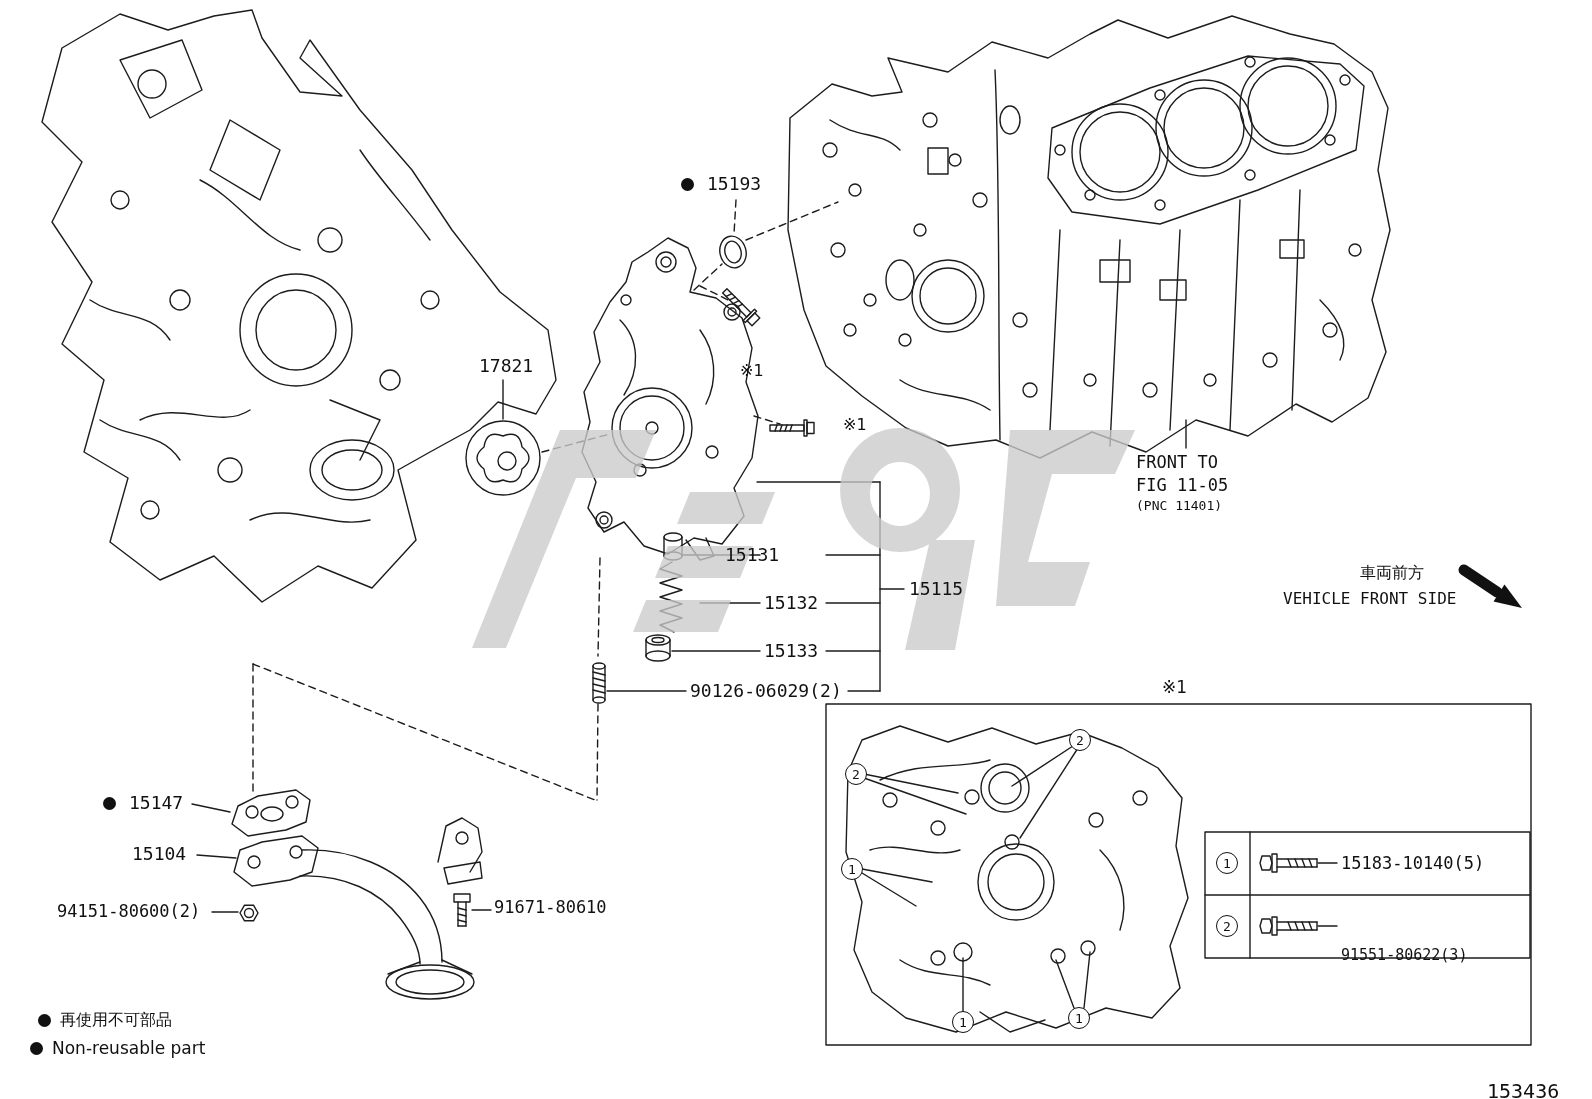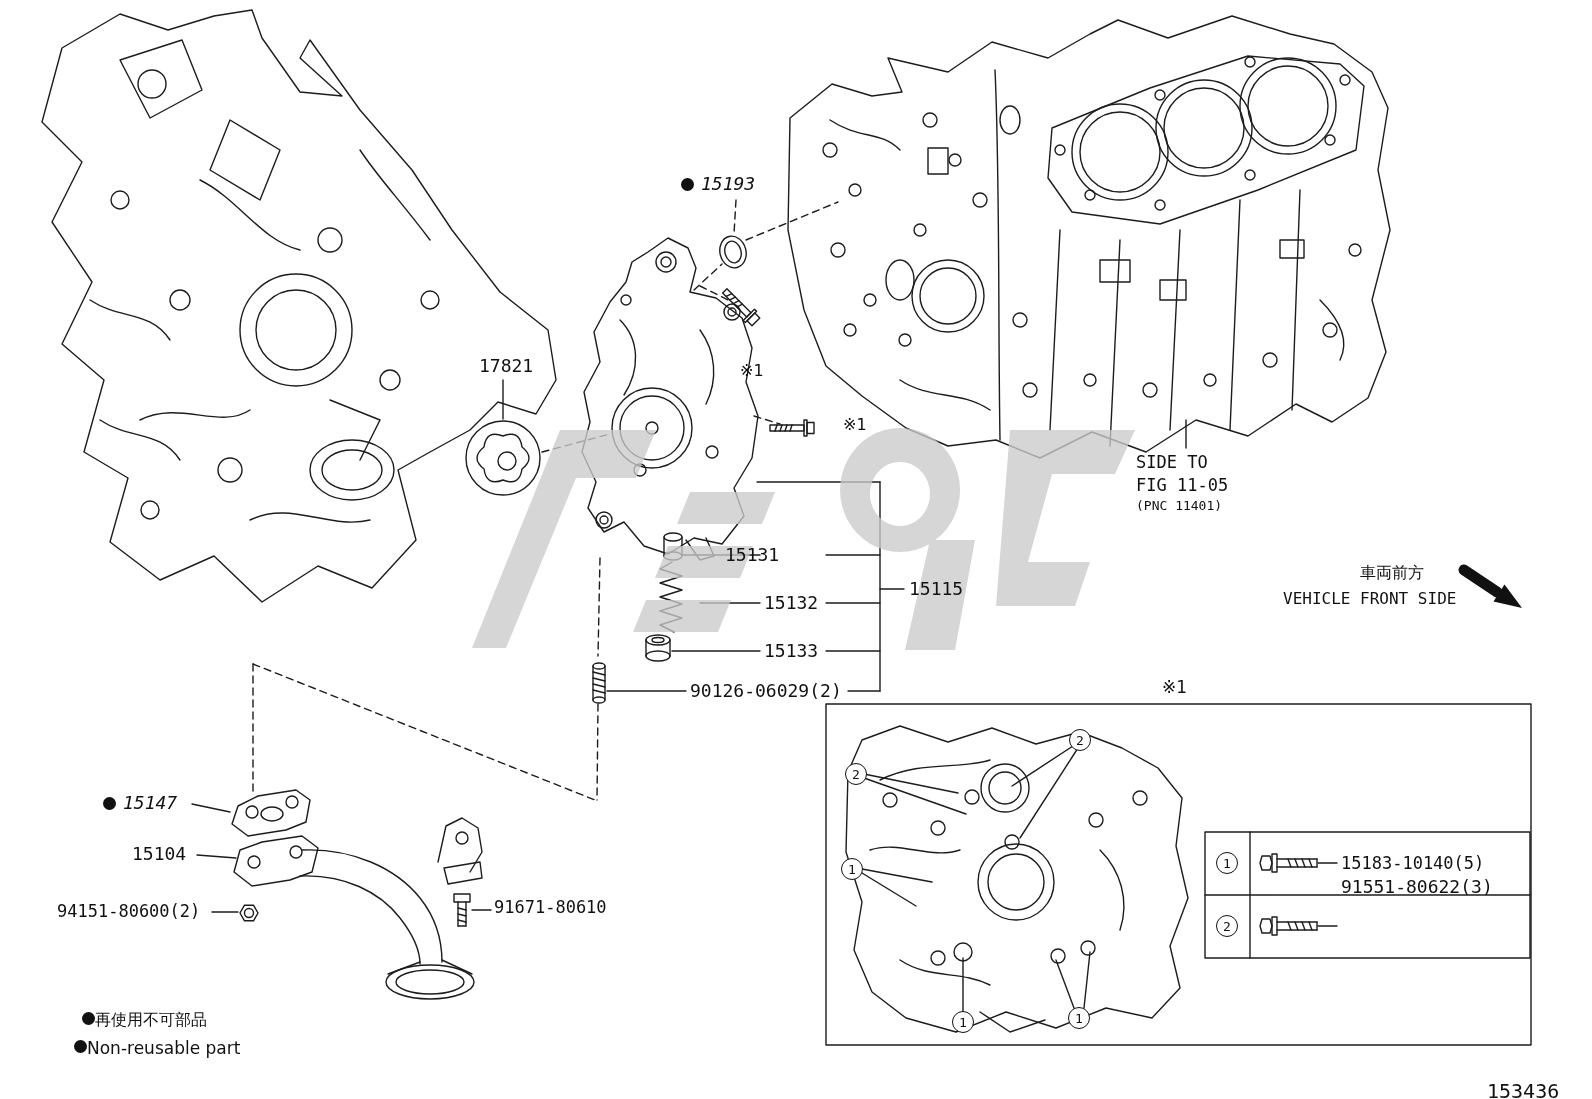--- a/index.html
+++ b/index.html
@@ -1,28 +1,28 @@
 <!DOCTYPE html>
 <html><head>
 <meta charset="utf-8">
 <style>
   html,body{margin:0;padding:0;background:#fff;}
   .canvas{position:relative;width:1592px;height:1099px;background:#ffffff;overflow:hidden;
           font-family:"DejaVu Sans Mono",monospace;color:#111;}
   svg{position:absolute;left:0;top:0;}
   .lbl{position:absolute;font:18px/1 "DejaVu Sans Mono",monospace;white-space:nowrap;color:#111;}
   .lbl.sm{font-size:16px;}
-  .dotlbl{display:flex;align-items:center;gap:7px;font-style:italic;}
+  .dotlbl{display:flex;align-items:center;gap:13px;}
   .dot{width:13px;height:13px;border-radius:50%;background:#111;flex:0 0 auto;}
   .refer{position:absolute;left:1136px;top:451px;font:17px/1.35 "DejaVu Sans Mono",monospace;white-space:nowrap;}
   .refer .pnc{font-size:13px;}
   .callout{position:absolute;width:22px;height:22px;border:1.6px solid #111;border-radius:50%;background:#fff;
            display:flex;align-items:center;justify-content:center;
            font:13px/1 "DejaVu Sans Mono",monospace;box-sizing:border-box;}
-  .foot{position:absolute;display:flex;font:16px/1 "DejaVu Sans",sans-serif;white-space:nowrap;margin-left:44px;}
+  .foot{position:absolute;display:flex;align-items:center;gap:9px;font:16px/1 "DejaVu Sans",sans-serif;white-space:nowrap;}
   .jp{font-family:"DejaVu Sans",sans-serif;}
 </style>
 </head>
 <body>
 
 <div class="canvas">
 
 <svg width="1592" height="1099" viewBox="0 0 1592 1099">
   <g fill="none" stroke="#1c1c1c" stroke-width="1.4" stroke-linejoin="round" stroke-linecap="round">
 
@@ -352,21 +352,21 @@
   <span>15133</span>
 </div>
 <div class="lbl" style="left:690px;top:682px">
   <span>90126-06029(2)</span>
 </div>
 <div class="lbl" style="left:909px;top:580px">
   <span>15115</span>
 </div>
 
 <div class="refer">
-  <div>SIDE TO</div>
+  <div>FRONT TO</div>
   <div>FIG 11-05</div>
   <div class="pnc">(PNC 11401)</div>
 </div>
 
 <div class="lbl sm jp" style="left:1360px;top:565px">車両前方</div>
 <div class="lbl sm" style="left:1283px;top:591px">VEHICLE FRONT SIDE</div>
 
 <div class="lbl sm jp" style="left:740px;top:363px">※1</div>
 <div class="lbl sm jp" style="left:843px;top:417px">※1</div>
 <div class="lbl jp" style="left:1162px;top:679px;font-size:17px">※1</div>
@@ -389,21 +389,21 @@
 <div class="callout" style="left:845px;top:763px">2</div>
 <div class="callout" style="left:841px;top:858px">1</div>
 <div class="callout" style="left:952px;top:1011px">1</div>
 <div class="callout" style="left:1068px;top:1007px">1</div>
 
 <div class="callout" style="left:1216px;top:852px">1</div>
 <div class="lbl" style="left:1341px;top:855px;font-size:17px">
   <span>15183-10140(5)</span>
 </div>
 <div class="callout" style="left:1216px;top:915px">2</div>
-<div class="lbl" style="left:1341px;top:878px;font-size:18px">
+<div class="lbl" style="left:1341px;top:948px;font-size:15px">
   <span>91551-80622(3)</span>
 </div>
 
 <div class="foot" style="left:38px;top:1012px">
   <span class="dot"></span>
   <span class="jp">再使用不可部品</span>
 </div>
 <div class="foot" style="left:30px;top:1040px;font-size:17px">
   <span class="dot"></span>
   <span>Non-reusable part</span>

